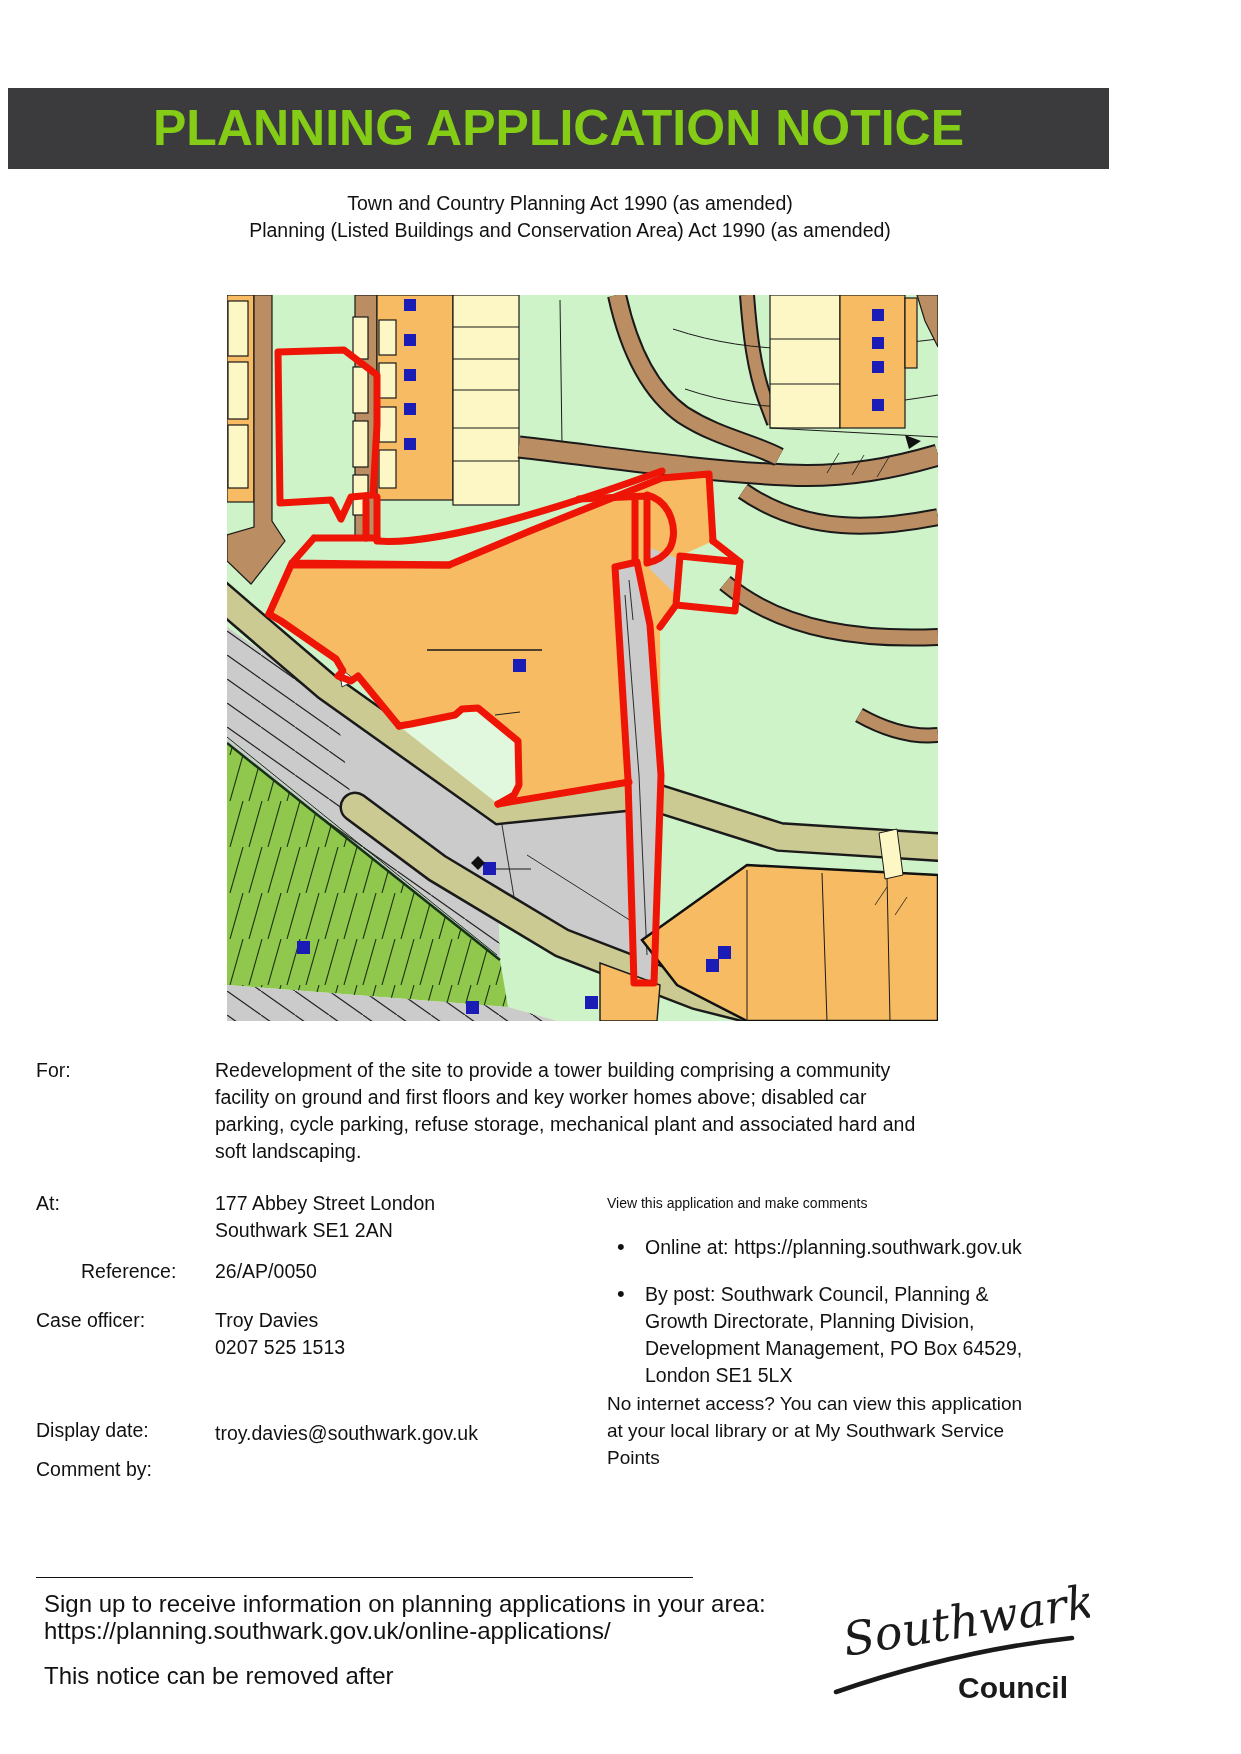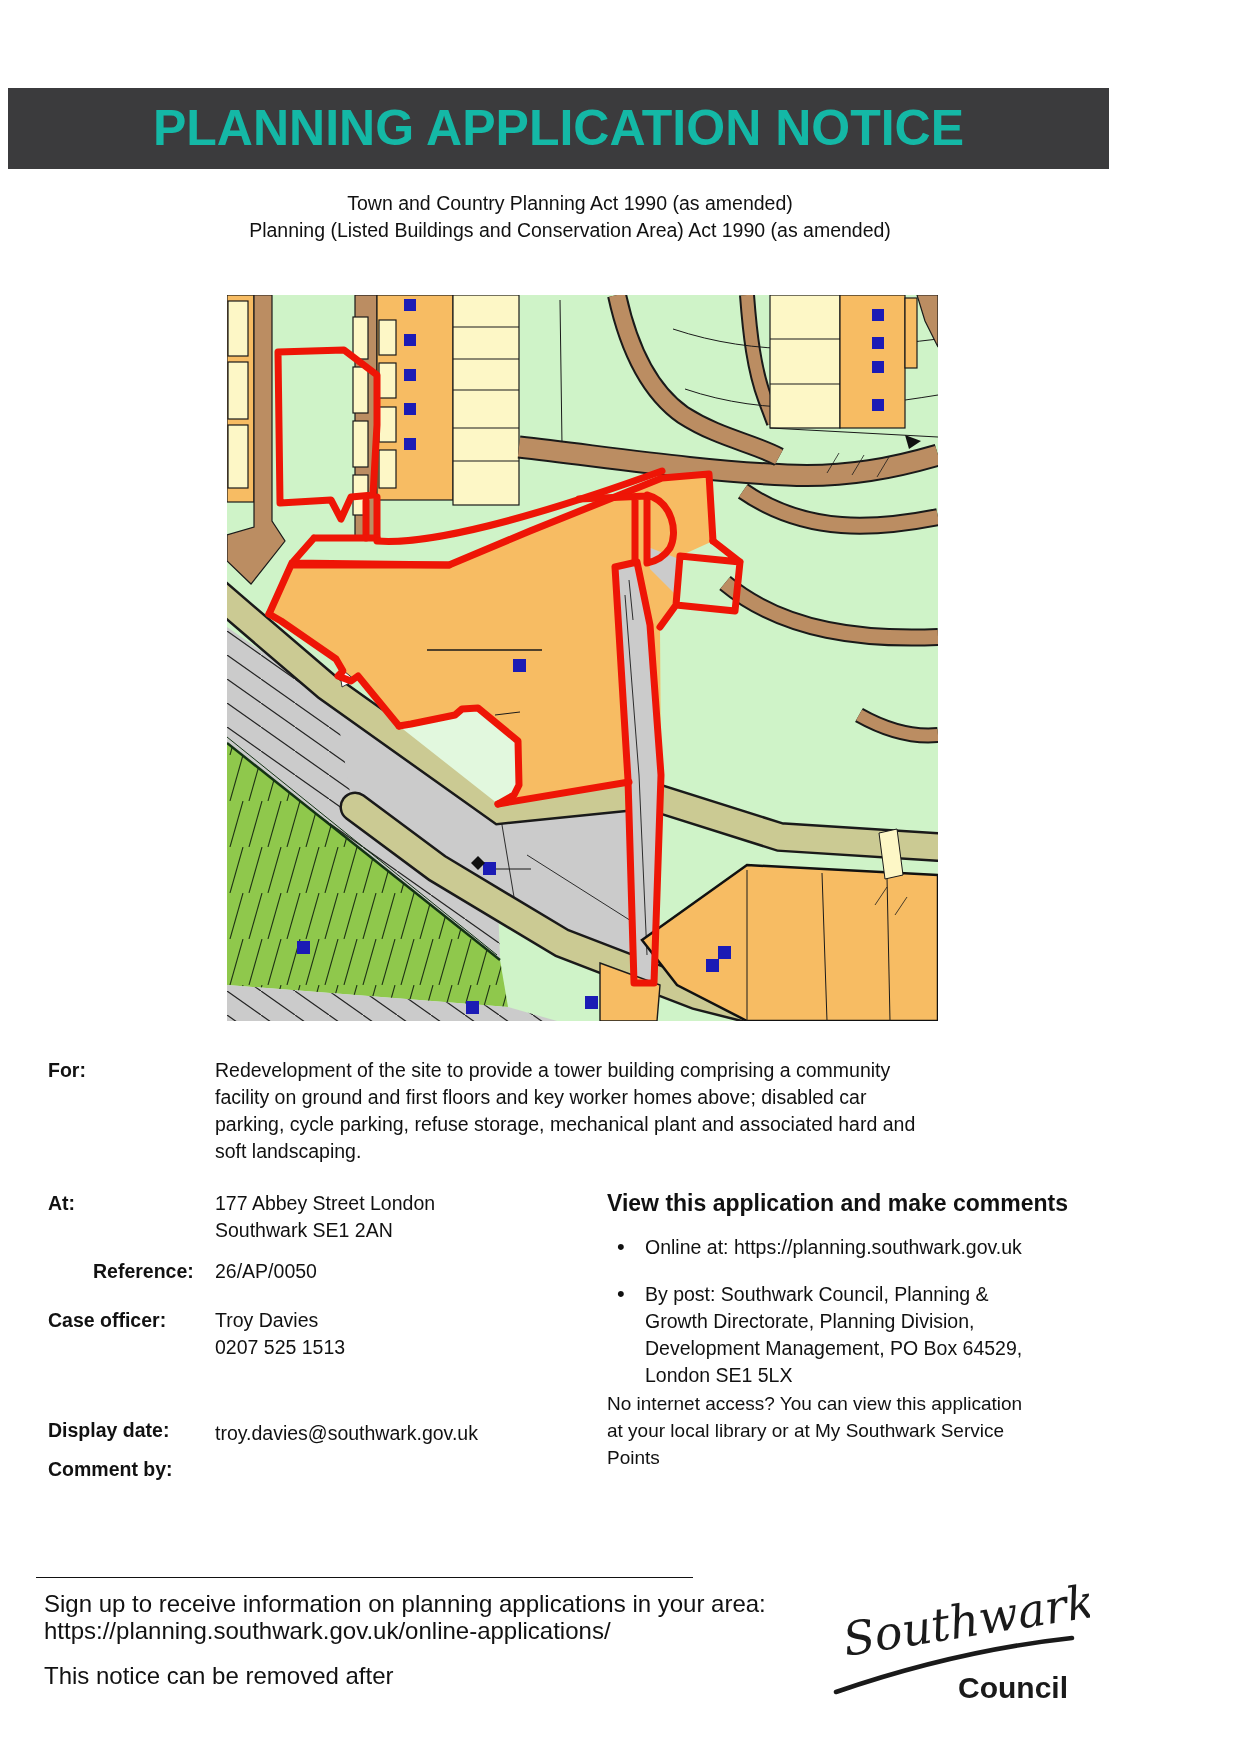--- a/index.html
+++ b/index.html
@@ -1,27 +1,27 @@
 <!DOCTYPE html>
 <html><head>
 <meta charset="utf-8">
 <style>
   html,body{margin:0;padding:0;background:#ffffff;}
   .page{position:relative;width:1241px;height:1754px;background:#ffffff;
         font-family:"Liberation Sans", sans-serif;color:#111;overflow:hidden;}
   .banner{position:absolute;left:8px;top:88px;width:1101px;height:81px;background:#3B3B3D;}
   .banner span{display:block;width:100%;text-align:center;line-height:81px;
-        font-size:50px;font-weight:bold;color:#14b8a6;letter-spacing:0px;}
+        font-size:50px;font-weight:bold;color:#84cc16;letter-spacing:0px;}
   .subtitle{position:absolute;left:0;top:190px;width:1140px;text-align:center;
         font-size:19.5px;line-height:27px;white-space:pre-line;}
   .map-wrap{position:absolute;left:227px;top:295px;width:711px;height:726px;}
-  .lbl{position:absolute;left:48px;font-size:19.5px;font-weight:bold;line-height:27px;}
+  .lbl{position:absolute;left:36px;font-size:19.5px;font-weight:normal;line-height:27px;}
   .val{position:absolute;left:215px;font-size:19.5px;line-height:27px;white-space:pre-line;}
   .boldtext{font-weight:normal;}
-  .rhead{position:absolute;left:607px;font-size:23px;font-weight:bold;line-height:27px;}
+  .rhead{position:absolute;left:607px;font-size:14px;font-weight:normal;line-height:27px;}
   .bullet{position:absolute;left:607px;width:470px;font-size:19.5px;line-height:27px;}
   .bullet .dot{position:absolute;left:10px;top:-1px;font-size:22px;}
   .bullet .btxt{display:block;margin-left:38px;white-space:pre-line;}
   .para{position:absolute;left:607px;width:480px;font-size:19px;line-height:27px;white-space:pre-line;}
   .hr{position:absolute;left:36px;top:1577px;width:657px;height:0;border-top:1.6px solid #111;}
   .sign{position:absolute;left:44px;font-size:24px;line-height:27px;}
   .logo{position:absolute;left:830px;top:1560px;width:260px;height:170px;}
 </style>
 </head>
 <body>

